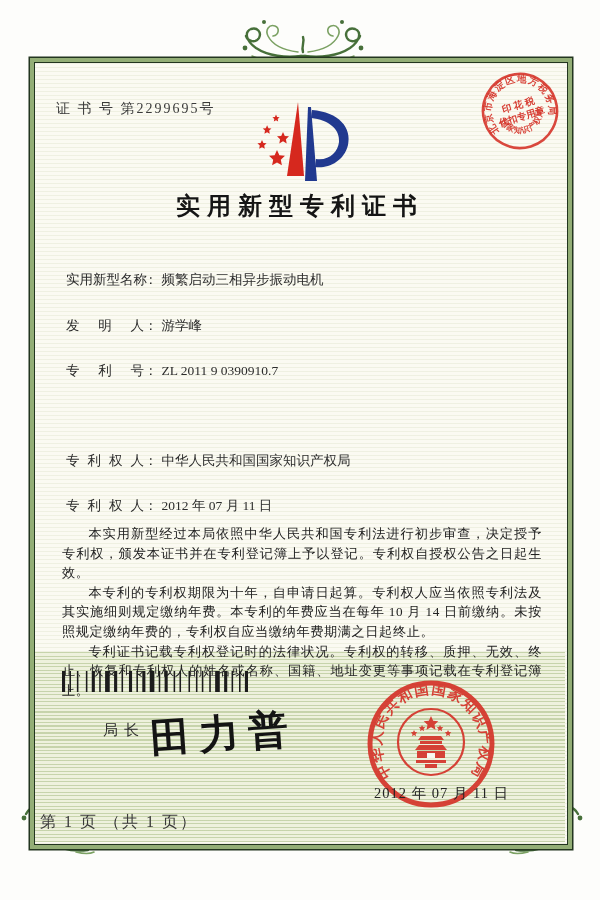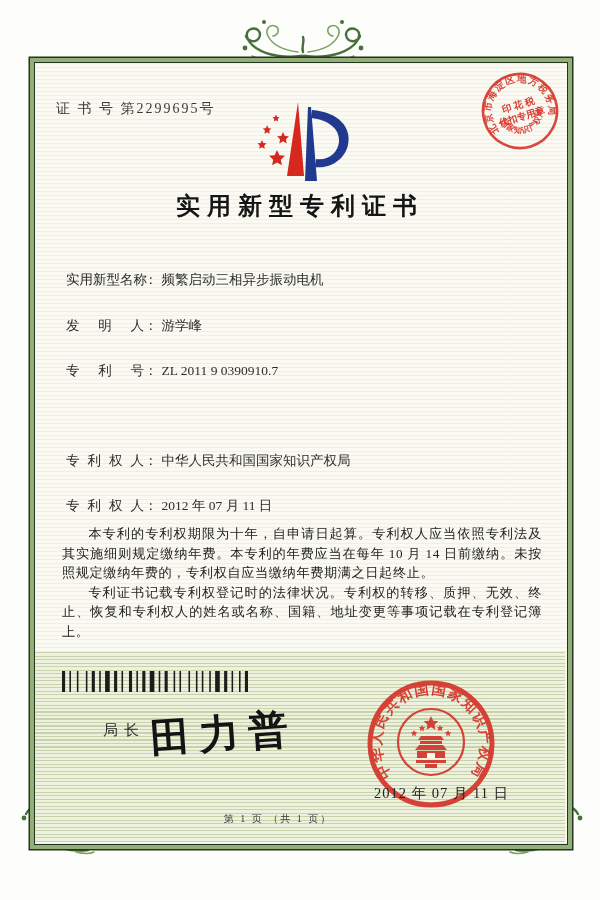--- a/index.html
+++ b/index.html
@@ -67,22 +67,22 @@
   }
   .signature{
     position:absolute;left:150px;top:706px;font-size:40px;font-weight:bold;color:#141414;
     letter-spacing:9px;transform:rotate(-4deg);white-space:nowrap;
   }
   .big-seal{position:absolute;left:363px;top:676px;}
   .issue-date{
     position:absolute;left:374px;top:784px;font-size:14.5px;color:#242424;letter-spacing:1px;z-index:5;white-space:nowrap;
   }
   .footer{
-    position:absolute;left:0;top:812px;width:556px;text-align:center;
-    font-size:10px;color:#3a3a3a;letter-spacing:2px;
+    position:absolute;left:0;top:812px;width:556px;text-align:left;
+    font-size:16px;color:#3a3a3a;letter-spacing:2px;padding-left:40px;
   }
 
   
   .seal-ring-text{fill:#d5342a;font-family:"Liberation Serif","DejaVu Serif",serif;font-weight:bold;}
   .stamp-center{fill:#d5342a;font-family:"Liberation Serif","DejaVu Serif",serif;font-weight:bold;}
 </style>
 </head>
 <body>
 
 <div class="page">
@@ -174,20 +174,21 @@
     <span class="lab">专利号</span><span class="sep">：</span><span>ZL 2011 9 0390910.7</span>
   </div>
   <div class="field f4">
     <span class="lab">专利权人</span><span class="sep">：</span><span>中华人民共和国国家知识产权局</span>
   </div>
   <div class="field f5">
     <span class="lab">专利权人</span><span class="sep">：</span><span>2012 年 07 月 11 日</span>
   </div>
 
   <div class="body-text">
+    <p>本实用新型经过本局依照中华人民共和国专利法进行初步审查，决定授予专利权，颁发本证书并在专利登记簿上予以登记。专利权自授权公告之日起生效。</p>
     <p>本专利的专利权期限为十年，自申请日起算。专利权人应当依照专利法及其实施细则规定缴纳年费。本专利的年费应当在每年 10 月 14 日前缴纳。未按照规定缴纳年费的，专利权自应当缴纳年费期满之日起终止。</p>
     <p>专利证书记载专利权登记时的法律状况。专利权的转移、质押、无效、终止、恢复和专利权人的姓名或名称、国籍、地址变更等事项记载在专利登记簿上。</p>
   </div>
 
   <svg class="barcode" width="190" height="21" viewBox="0 0 190 21">
     <g id="barcode-bars" fill="#1c1c1c">
         <rect x="0.00" y="0" width="3.10" height="21"></rect>
         <rect x="7.44" y="0" width="1.55" height="21"></rect>
         <rect x="14.88" y="0" width="1.55" height="21"></rect>
         <rect x="23.87" y="0" width="1.55" height="21"></rect>

